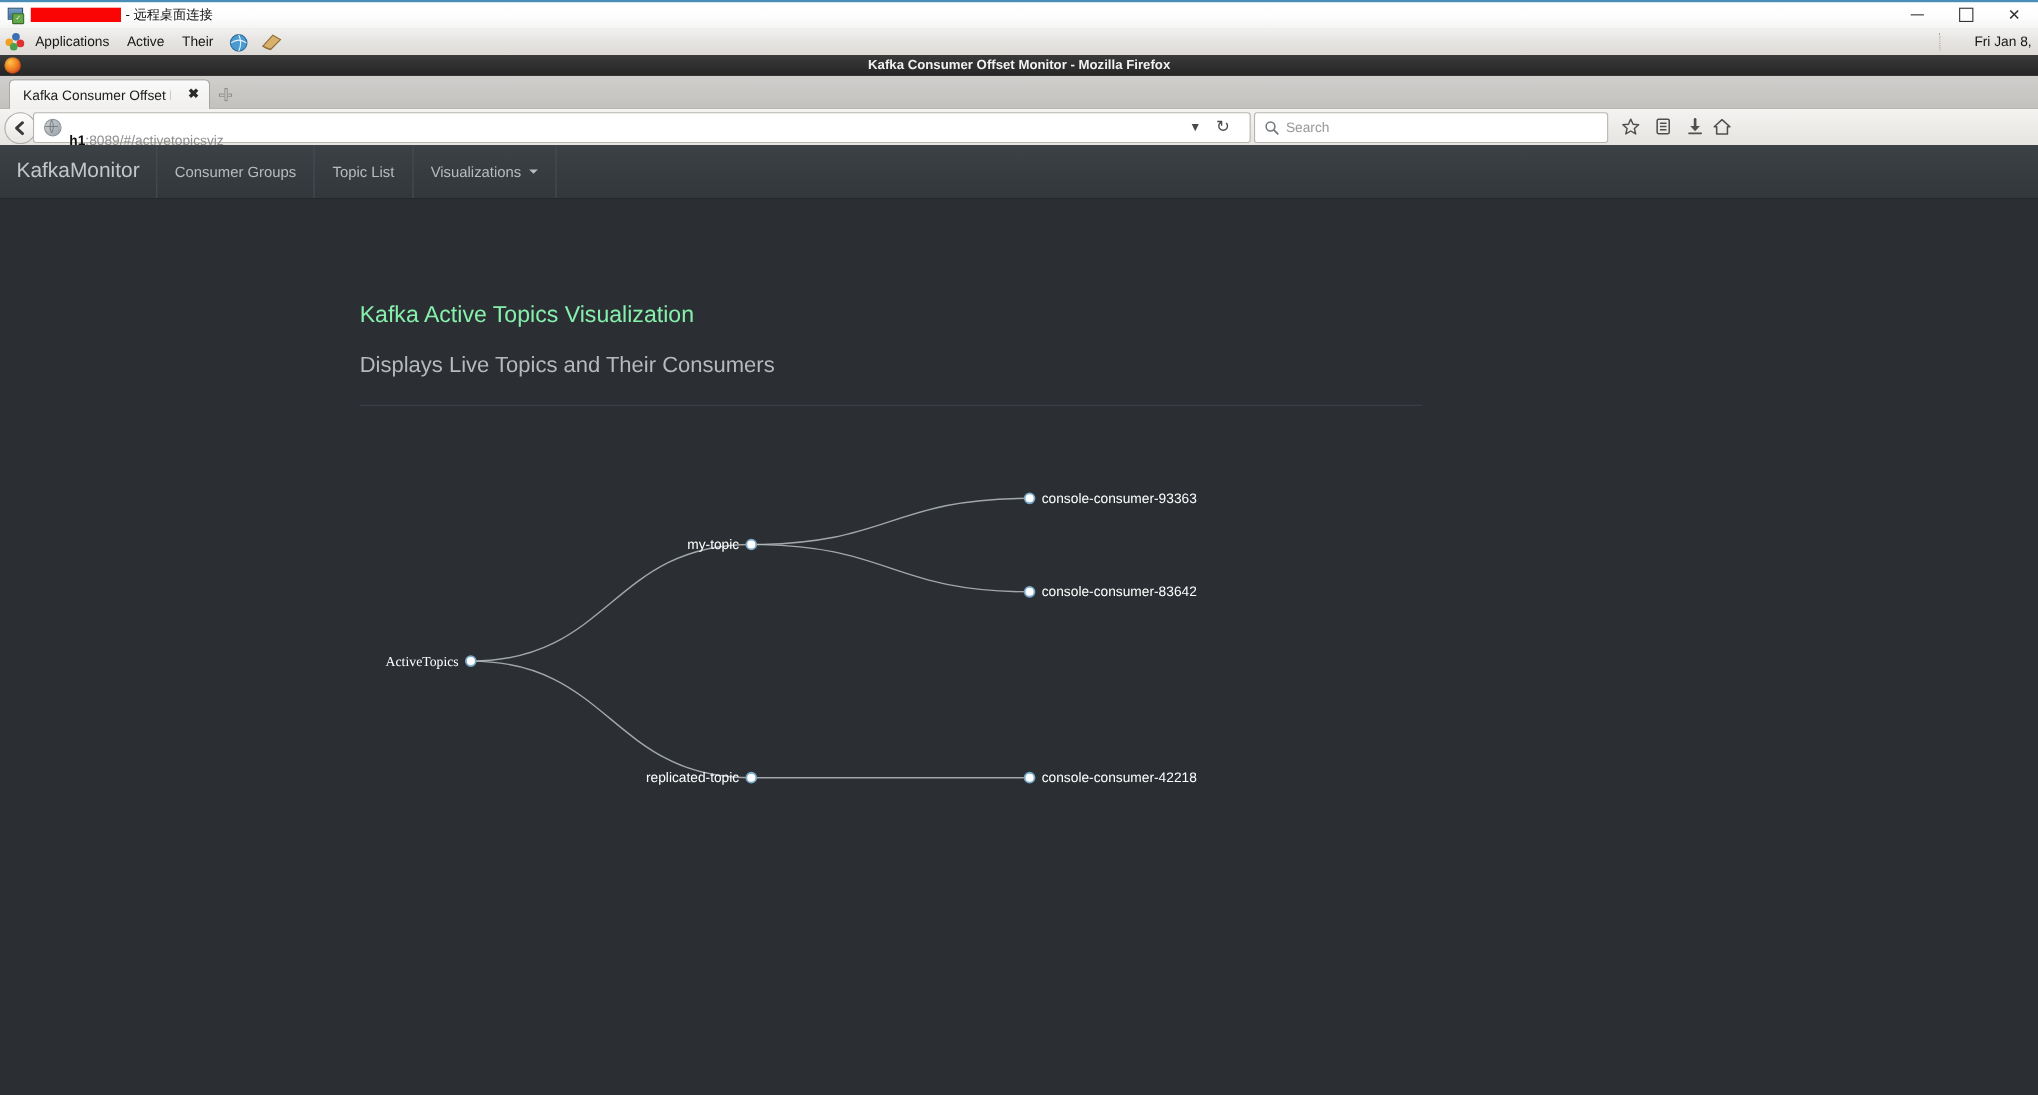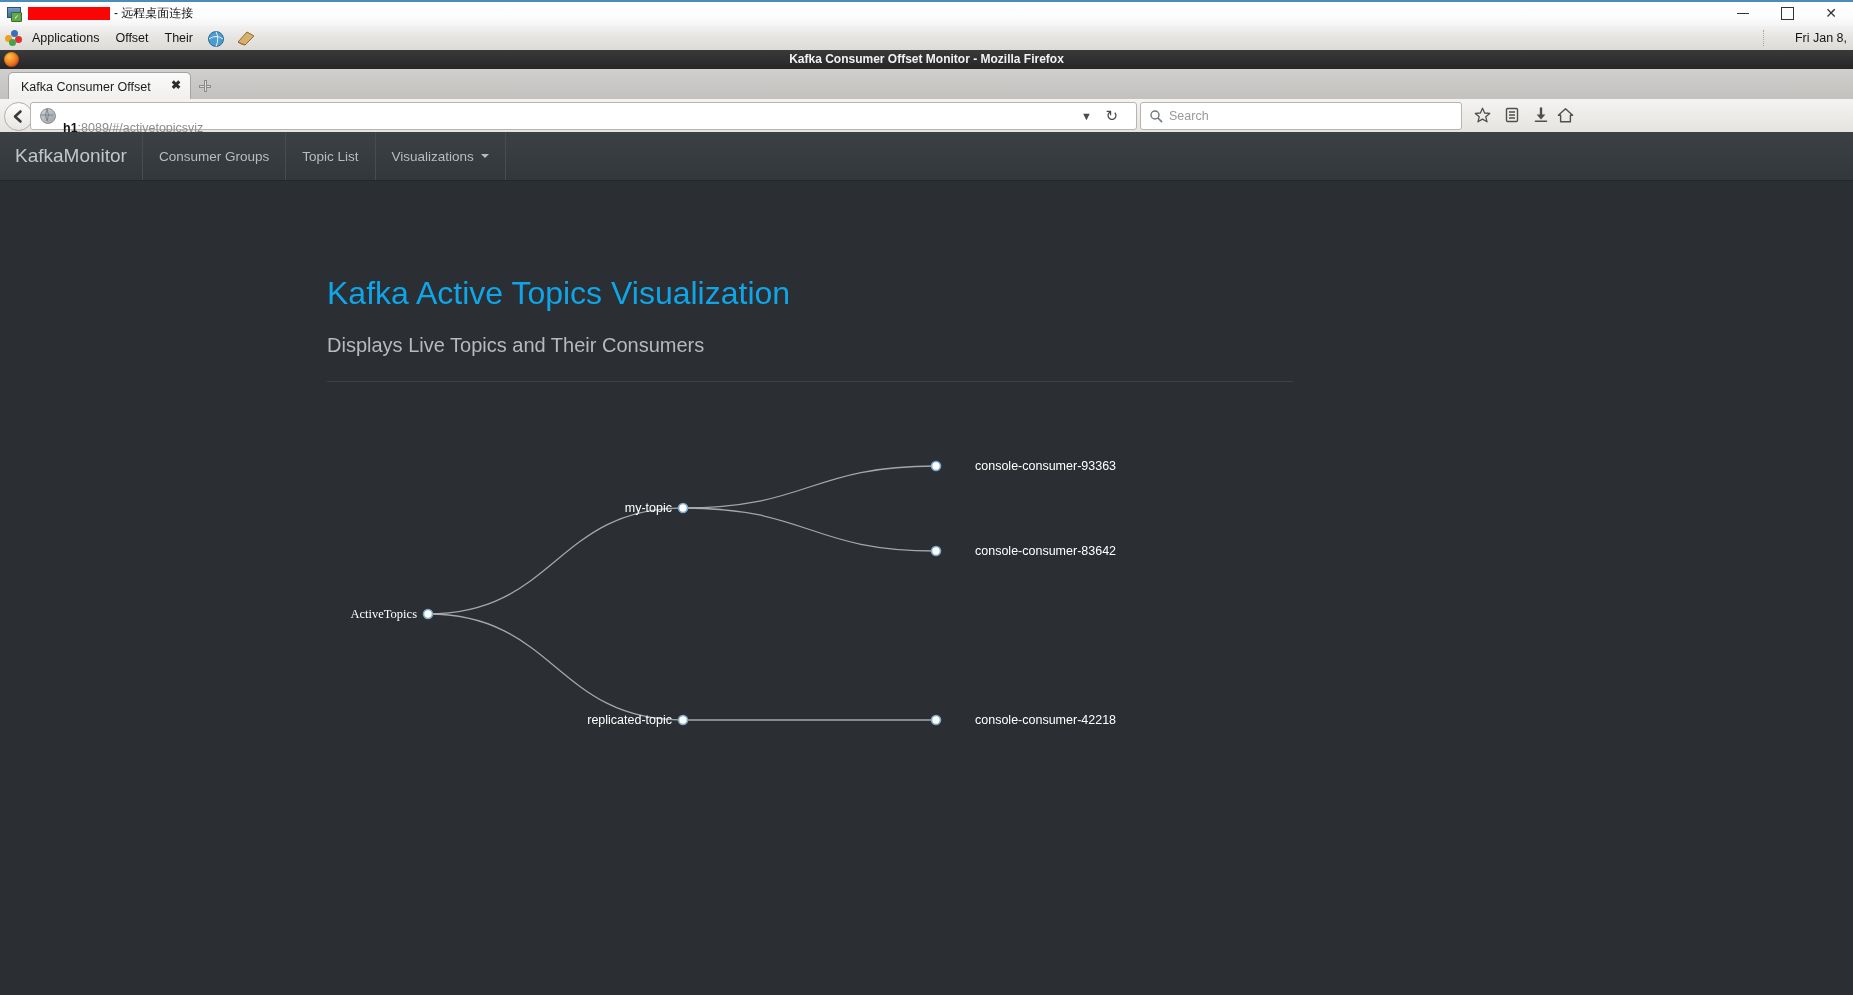--- a/index.html
+++ b/index.html
@@ -221,41 +221,41 @@
     width: 0; height: 0; margin-left: 7px;
     border-left: 4px solid transparent; border-right: 4px solid transparent;
     border-top: 4px solid #b8bcbf;
   }
 
   #content-wrap {
     position: absolute; left: 327px; top: 48px; width: 1200px;
   }
   #page-title {
     margin-top: 95px;
-    font-size: 32px; color: #0ea5e9; font-weight: normal;
+    font-size: 21px; color: #86efac; font-weight: normal;
     white-space: nowrap;
   }
   #page-subtitle {
     margin-top: 22px;
     font-size: 20px; color: #b6babd; font-weight: normal;
     white-space: nowrap;
   }
   #title-rule {
     margin-top: 24px; width: 966px; height: 1px;
     background: #3d4247;
   }
   #viz-area {
     position: relative; margin-top: 0; width: 1200px; height: 520px;
   }
   #viz-svg { position: absolute; left: 0; top: 0; }
   .node-label {
     position: absolute; font-size: 12.5px; color: #ffffff;
     white-space: nowrap; line-height: 12px;
   }
-  .node-label.right { text-align: left; margin-left: 28px; }
+  .node-label.right { text-align: left; }
   .node-label.left { text-align: right; }
 </style>
 </head>
 <body>
 
 <div id="rdp-window">
 
   <div id="rdp-titlebar">
     <div id="rdp-titlebar-topline"></div>
     <div class="rdp-icon">
@@ -278,21 +278,21 @@
   </div>
 
   <div id="gnome-panel">
     <div id="panel-logo">
       <span class="ft-dot" style="left:1px;top:6px;background:#f0a020;"></span>
       <span class="ft-dot" style="left:7px;top:1px;background:#3b6fb6;"></span>
       <span class="ft-dot" style="left:11px;top:7px;background:#e03030;"></span>
       <span class="ft-dot" style="left:5px;top:10px;background:#4aa04a;"></span>
     </div>
     <div class="panel-menu">Applications</div>
-    <div class="panel-menu">Offset</div>
+    <div class="panel-menu">Active</div>
     <div class="panel-menu">Their</div>
     <div class="panel-appicon">
       <svg width="20" height="20" viewBox="0 0 20 20" aria-hidden="true">
         <circle cx="10" cy="11" r="7.5" fill="#4a9bd1" stroke="#2e6b96" stroke-width="1"></circle>
         <path d="M3 11 q7 -5 14 0" stroke="#e8f2f8" stroke-width="1" fill="none"></path>
         <path d="M10 3.5 q3.5 7.5 0 15" stroke="#e8f2f8" stroke-width="1" fill="none"></path>
       </svg>
     </div>
     <div class="panel-appicon">
       <svg width="20" height="20" viewBox="0 0 20 20" aria-hidden="true">

